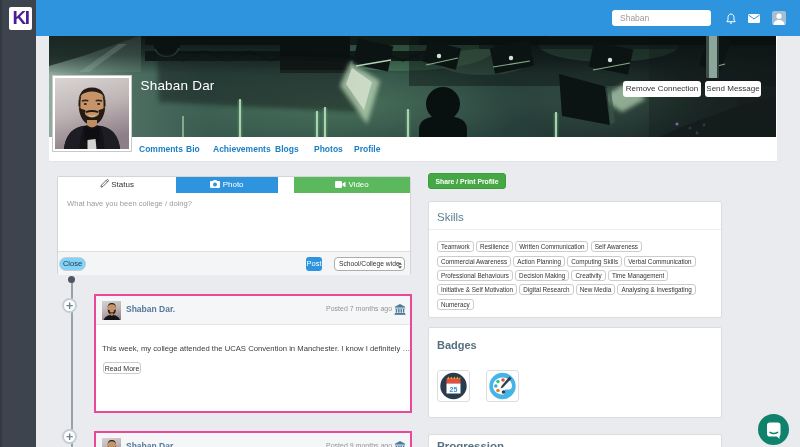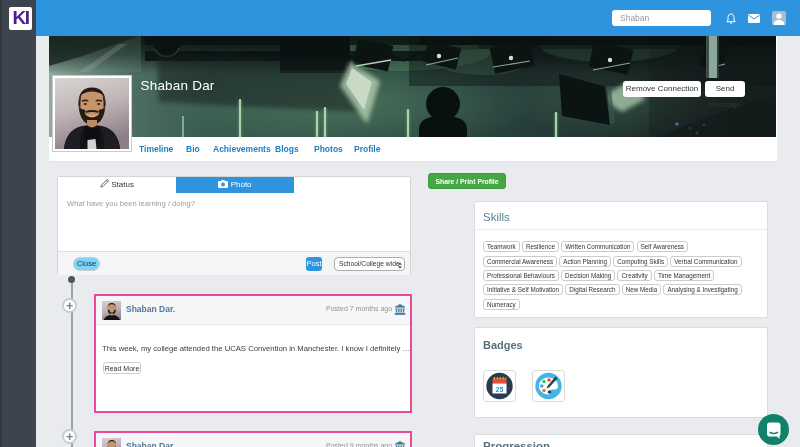--- a/index.html
+++ b/index.html
@@ -13,33 +13,33 @@
 
 
 #topbar { left:36px; top:0; width:764px; height:36px; background:#2d94dd; }
 #search { left:612px; top:10px; width:99px; height:16px; background:#fff; border-radius:3px; font-size:8.5px; color:#9a9a9a; line-height:16px; padding-left:8px; }
 
 
 #hpanel { left:49px; top:36px; width:728px; height:125.5px; background:#fff; border-bottom:1px solid #e2e3e5; z-index:5; }
 #name { left:91.5px; top:41.5px; color:#fff; font-size:13.5px; font-weight:500; letter-spacing:0.2px; }
 .hbtn { top:44.5px; height:16px; background:#fff; border-radius:3px; font-size:8px; color:#333; text-align:center; line-height:16px; }
 #btn-remove { left:574px; width:78px; }
-#btn-send   { left:656px; width:40px; }
+#btn-send   { left:656px; width:56px; }
 .nav { top:108px; font-size:8.5px; font-weight:bold; color:#1b7fc4; }
 #photoframe { left:3px; top:39px; width:80px; height:77px; background:#fff; border:1px solid #c9c9c9; padding:2px; }
 
 
 #composer { left:57px; top:176px; width:354px; height:99px; background:#fff; border:1px solid #d5d5d5; border-radius:2px; }
 .tab { top:0; height:16px; font-size:8px; line-height:16px; text-align:center; }
 #tab-status { left:0; width:118px; background:#fff; color:#333; border-bottom:1px solid #fff;}
-#tab-photo { left:118px; width:118px; background:#2d94dd; color:#fff; }
+#tab-photo { left:118px; width:102px; background:#2d94dd; color:#fff; }
 #tab-video { left:236px; width:116px; background:#5cb85c; color:#fff; }
 #placeholder { left:9px; top:22px; font-size:7.6px; color:#9b9b9b; }
 #cfooter { left:0; top:74px; width:352px; height:24px; background:#f4f5f6; border-top:1px solid #ddd; }
-#btn-close { left:15px; top:5px; width:27px; height:14px; background:#7dd3fc; border:1px solid #ccc; border-radius:7px; font-size:7.5px; color:#333; text-align:center; line-height:12px; }
+#btn-close { left:1px; top:5px; width:27px; height:14px; background:#7dd3fc; border:1px solid #ccc; border-radius:7px; font-size:7.5px; color:#333; text-align:center; line-height:12px; }
 #btn-post { left:248px; top:5px; width:16px; height:14px; background:#2d94dd; border-radius:3px; font-size:7.5px; color:#fff; text-align:center; line-height:14px; }
 #select { left:276px; top:5px; width:71px; height:14px; background:#fff; border:1px solid #adadad; border-radius:4px; font-size:6.7px; color:#333; line-height:12.5px; padding-left:4px; white-space:nowrap; }
 
 
 #tline { left:70.7px; top:279px; width:2px; height:168px; background:#9aa1a9; }
 #tdot { left:68.2px; top:276px; width:7px; height:7px; border-radius:50%; background:#4e565e; }
 .plus { left:62.2px; width:15px; height:15px; background:#fff; border:2px solid #c5ced5; border-radius:50%; color:#6b8493; font-size:12.5px; font-weight:bold; text-align:center; line-height:13.5px; }
 
 
 .post { left:94px; width:318px; background:#fff; border:2px solid #ec4899; }
@@ -48,21 +48,21 @@
 .pdate { top:9px; font-size:7px; color:#949494; }
 .pava { left:6px; top:5px; width:19px; height:19px; }
 .pbody { left:0; top:40px; width:100%; height:46px; background:#fff; }
 .ptext { left:6px; top:8px; font-size:7.7px; color:#3c3c3c; white-space:nowrap; }
 #readmore { left:7px; top:26px; width:38px; height:12px; border:1px solid #ccc; border-radius:3px; font-size:7px; color:#333; text-align:center; line-height:11px; background:#fff; }
 .pfoot { left:0; top:75px; width:100%; height:43px; background:#fbfcfd; text-align:center; }
 .plink { width:100%; font-size:7.5px; color:#3a7cbf; }
 
 
 #sharebtn { left:428px; top:173px; width:78px; height:16px; background:#45a845; border:1px solid #3d9c3d; border-radius:3px; color:#fff; font-weight:bold; font-size:6.8px; text-align:center; line-height:15px; }
-.panel { left:428px; width:294px; background:#fff; border:1px solid #dcdcdc; border-radius:2px;margin-left:46px; }
+.panel { left:428px; width:294px; background:#fff; border:1px solid #dcdcdc; border-radius:2px; }
 .ptitle { left:8px; font-size:11.5px; color:#5b7e95; }
 #skills { top:201px; height:117px; }
 #badges { top:327px; height:91px; }
 #prog { top:434px; height:20px; }
 .tagrow { left:8px; height:11px; white-space:nowrap; }
 .tag { display:inline-block; height:11px; background:#fff; border:1px solid #ccc; border-radius:3px; font-size:6.3px; color:#333; line-height:9.5px; padding:0 3px; margin-right:2.2px; vertical-align:top; }
 .bbox { top:42px; width:33px; height:32px; background:#fff; border:1px solid #ddd; border-radius:3px; }
 
 
 #intercom { left:758px; top:413.5px; width:31px; height:31px; border-radius:50%; background:#10816b; z-index:40; }
@@ -201,21 +201,21 @@
 
     <rect x="657" y="0" width="13" height="42" fill="#8da69b"></rect>
     <rect x="657" y="0" width="3" height="42" fill="#3c4f47"></rect>
     <rect x="668" y="0" width="2" height="42" fill="#2c3d37"></rect>
     <rect x="688" y="50" width="39" height="51" fill="#161f1e" opacity="0.85"></rect>
     <polygon points="610,101 727,101 727,60 690,70 640,88" fill="#121a19" opacity="0.7"></polygon>
   </svg>
   <div id="name" class="abs">Shaban Dar</div>
   <div id="btn-remove" class="abs hbtn">Remove Connection</div>
   <div id="btn-send" class="abs hbtn">Send Message</div>
-  <div class="abs nav" style="left:90px">Timeline</div>
+  <div class="abs nav" style="left:90px">Comments</div>
   <div class="abs nav" style="left:137px">Bio</div>
   <div class="abs nav" style="left:164px">Achievements</div>
   <div class="abs nav" style="left:226px">Blogs</div>
   <div class="abs nav" style="left:265px">Photos</div>
   <div class="abs nav" style="left:305px">Profile</div>
   <div id="photoframe" class="abs">
     <svg width="74" height="71" viewBox="0 0 74 71">
       <defs>
         <linearGradient id="pbg" x1="0" y1="0" x2="0.3" y2="1">
           <stop offset="0" stop-color="#d9d6d4"></stop>
@@ -247,21 +247,25 @@
 </div>
 
 <div id="composer" class="abs">
   <div id="tab-status" class="abs tab"><svg width="9" height="9" viewBox="0 0 10 10" style="vertical-align:-1px">
         <path d="M1 9 L1.6 6.8 L7.6 0.8 A0.9 0.9 0 0 1 8.9 0.8 L9.2 1.1 A0.9 0.9 0 0 1 9.2 2.4 L3.2 8.4 Z M6.8 1.6 L8.4 3.2" fill="none" stroke="#444" stroke-width="0.9"></path>
       </svg> Status</div>
   <div id="tab-photo" class="abs tab"><svg width="10" height="8" viewBox="0 0 10 8" style="vertical-align:-1px">
         <path d="M0 2 a1 1 0 0 1 1-1 L3 1 L3.7 0 L6.3 0 L7 1 L9 1 a1 1 0 0 1 1 1 L10 7 a1 1 0 0 1 -1 1 L1 8 a1 1 0 0 1 -1-1 Z" fill="#fff"></path>
         <circle cx="5" cy="4.5" r="2" fill="#2d94dd"></circle>
       </svg> Photo</div>
-  <div id="placeholder" class="abs">What have you been learning / doing?</div>
+  <div id="tab-video" class="abs tab"><svg width="11" height="7" viewBox="0 0 11 7" style="vertical-align:-1px">
+        <rect x="0" y="0" width="7" height="7" rx="1.2" fill="#fff"></rect>
+        <path d="M7.5 2.6 L10.5 0.8 L10.5 6.2 L7.5 4.4 Z" fill="#fff"></path>
+      </svg> Video</div>
+  <div id="placeholder" class="abs">What have you been college / doing?</div>
   <div id="cfooter" class="abs">
     <div id="btn-close" class="abs">Close</div>
     <div id="btn-post" class="abs">Post</div>
     <div id="select" class="abs">School/College wide <svg width="4" height="7" viewBox="0 0 5 8" style="position:absolute;right:2.5px;top:3.5px">
           <path d="M0 3 L2.5 0 L5 3 Z M0 5 L2.5 8 L5 5 Z" fill="#555"></path>
         </svg></div>
   </div>
 </div>
 
 <div id="tline" class="abs"></div>

